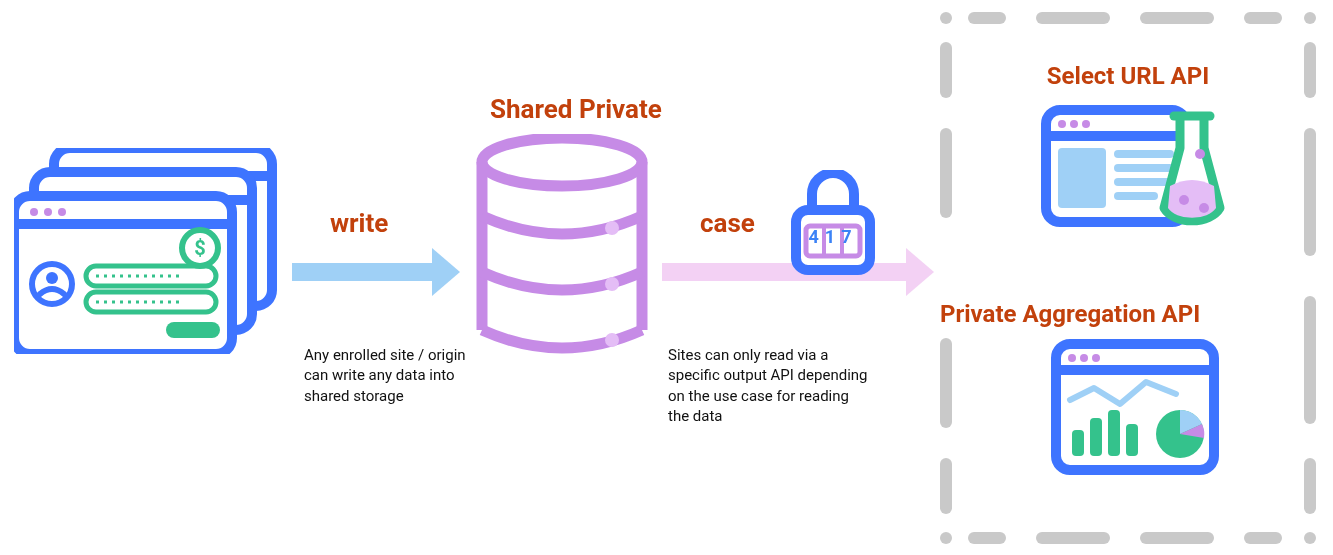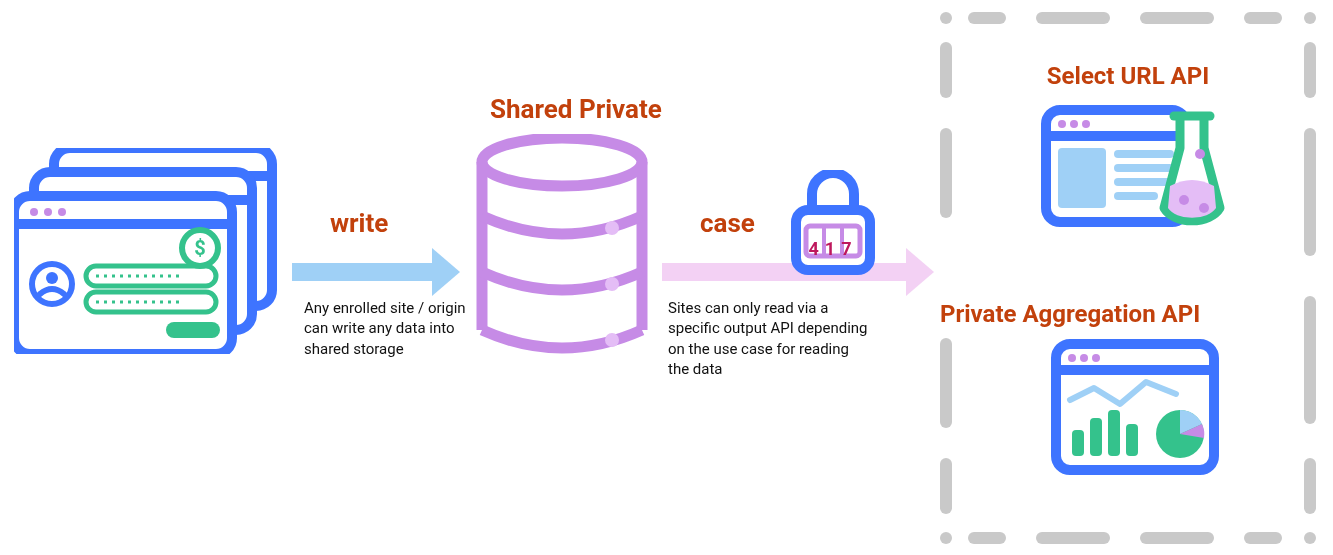--- a/index.html
+++ b/index.html
@@ -8,21 +8,21 @@
     background: #fff;
     width: 1333px;
     height: 555px;
     position: relative;
     overflow: hidden;
   }
   .stage { position: relative; width: 1333px; height: 555px; }
 
   
   .heading { font-weight: 700; color: #c2410c; }
-  .caption { font-size: 15px; line-height: 1.35; color: #111; }
+  .caption { font-size: 15px; line-height: 1.35; color: #111; margin-top: 47px; }
 
   
   .arrow {
     position: absolute;
     display: flex;
     align-items: center;
   }
   .arrow .shaft {
     height: 18px;
     border-radius: 0 0 0 0;
@@ -118,21 +118,21 @@
   <div class="abs caption" style="left:668px; top:298px; width:200px;">Sites can only read via a specific output API depending on the use case for reading the data</div>
 
   <div class="abs" style="left:790px; top:170px; width:86px; height:106px;">
     <svg viewBox="0 0 86 106" width="86" height="106">
       <path d="M22 40 L22 24 A21 21 0 0 1 64 24 L64 40" fill="none" stroke="#3E74FF" stroke-width="10" stroke-linecap="round"></path>
       <rect x="6" y="40" width="74" height="60" rx="12" fill="#fff" stroke="#3E74FF" stroke-width="10"></rect>
       <rect x="16" y="56" width="54" height="30" rx="4" fill="#fff" stroke="#C68BE6" stroke-width="5"></rect>
       <line x1="34" y1="56" x2="34" y2="86" stroke="#C68BE6" stroke-width="4"></line>
       <line x1="52" y1="56" x2="52" y2="86" stroke="#C68BE6" stroke-width="4"></line>
     </svg>
-    <div class="abs" style="left:18px; top:68px; width:50px; text-align:center; font-size:18px; font-weight:700; color:#be185d; letter-spacing:6px;">417</div>
+    <div class="abs" style="left:18px; top:56px; width:50px; text-align:center; font-size:18px; font-weight:700; color:#3b82f6; letter-spacing:6px;">417</div>
   </div>
 
   <div class="dashed-panel" style="left:940px; top:12px; width:376px; height:532px;">
 
     <div class="dash-seg" style="left:28px; top:0; width:38px; height:12px;"></div>
     <div class="dash-seg" style="left:96px; top:0; width:74px; height:12px;"></div>
     <div class="dash-seg" style="left:200px; top:0; width:74px; height:12px;"></div>
     <div class="dash-seg" style="left:304px; top:0; width:38px; height:12px;"></div>
 
     <div class="dash-seg" style="left:28px; bottom:0; width:38px; height:12px;"></div>

